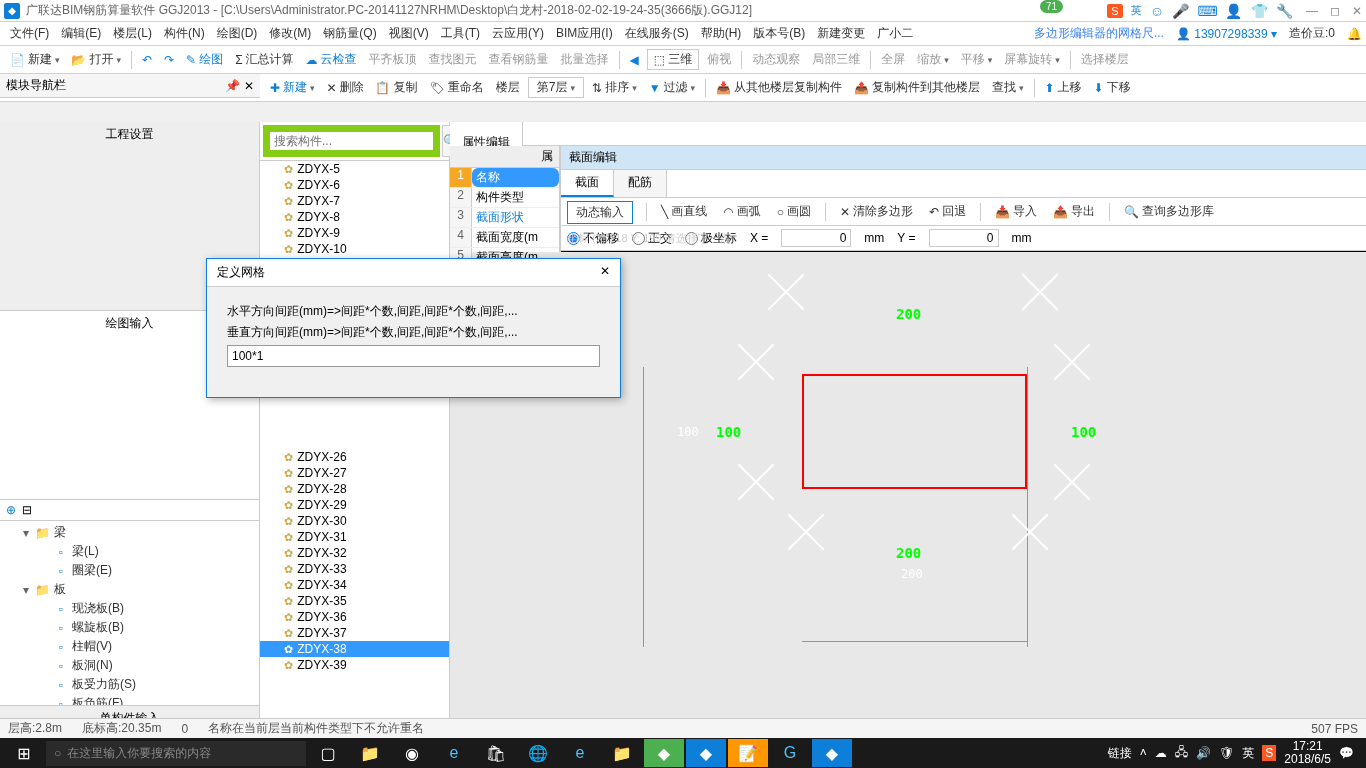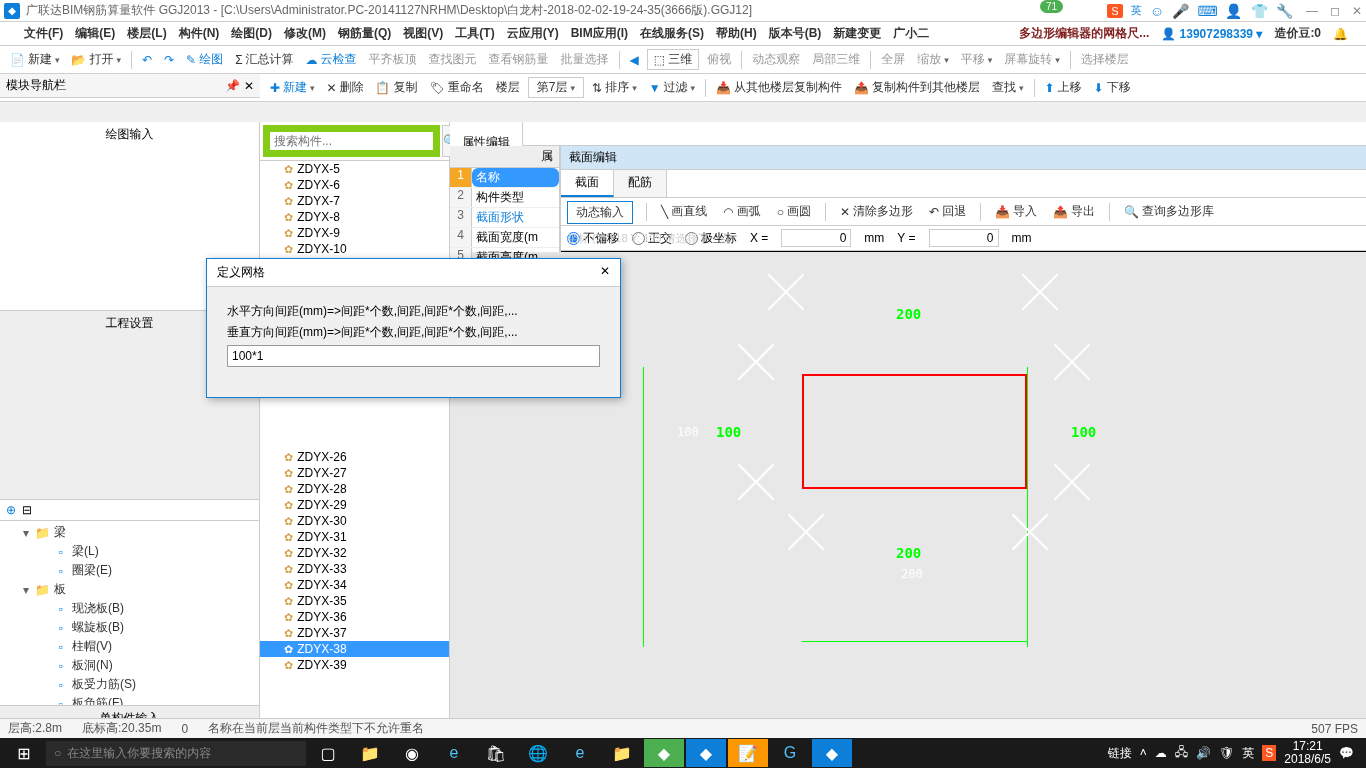--- a/index.html
+++ b/index.html
@@ -10,24 +10,24 @@
     .titlebar-icon { width: 16px; height: 16px; background: #0d7fd8; border-radius: 2px; margin-right: 6px; display: flex; align-items: center; justify-content: center; color: #fff; font-size: 10px; }
     .titlebar-text { flex: 1; color: #666; font-size: 12px; }
     .titlebar-right { display: flex; gap: 8px; align-items: center; }
     .ime-box { background: #ff5722; color: #fff; padding: 1px 4px; border-radius: 2px; font-size: 11px; }
     .ime-text { color: #0d7fd8; font-size: 11px; }
     .tb-icon { color: #0d7fd8; font-size: 14px; }
     .badge-green { background: #4caf50; color: #fff; padding: 1px 6px; border-radius: 8px; font-size: 10px; position: absolute; top: 0; left: 1040px; }
     .win-controls { display: flex; gap: 12px; margin-left: 12px; color: #888; }
     
     
-    .menubar { height: 24px; background: #fff; display: flex; align-items: center; padding: 0 18px; border-bottom: 1px solid #d0d0d0; font-weight: bold; }
+    .menubar { height: 24px; background: #fff; display: flex; align-items: center; padding: 0 4px; border-bottom: 1px solid #d0d0d0; }
     .menu-item { padding: 2px 6px; color: #333; cursor: pointer; }
     .menu-right { margin-left: auto; display: flex; gap: 12px; align-items: center; }
-    .menu-marquee { color: #7f1d1d; }
+    .menu-marquee { color: #3b82f6; }
     .menu-user { color: #0d7fd8; }
     .menu-coin { color: #333; }
     
     
     .toolbar { height: 28px; background: #fff; display: flex; align-items: center; padding: 0 6px; border-bottom: 1px solid #d0d0d0; gap: 4px; }
     .tool-btn { display: flex; align-items: center; gap: 3px; padding: 2px 4px; color: #333; cursor: pointer; }
     .tool-btn.gray { color: #999; }
     .tool-sep { width: 1px; height: 18px; background: #ccc; margin: 0 2px; }
     .dd { font-size: 9px; color: #666; }
     
@@ -248,22 +248,22 @@
   <span class="tool-btn" style="color:#0d7fd8">⬇ <span style="color:#333">下移</span></span>
 </div>
 
 <div class="panel-header" style="position:absolute;left:0;top:74px;width:260px;background:#f5f5f5">
   <span>模块导航栏</span>
   <span>📌 ✕</span>
 </div>
 
 <div class="main-area" style="margin-top:20px">
   <div class="left-panel">
+    <div class="panel-tab" style="text-align:center;border-bottom:1px solid #ccc">工程设置</div>
     <div class="panel-tab active" style="text-align:center;border-bottom:1px solid #ccc;background:#fff">绘图输入</div>
-    <div class="panel-tab" style="text-align:center;border-bottom:1px solid #ccc">工程设置</div>
     <div class="mini-toolbar">
       <span style="color:#0d7fd8">⊕</span>
       <span>⊟</span>
     </div>
     <div class="tree" id="tree">
         <div class="tree-node tree-indent1">
           <span class="tree-exp">▾</span>
           <span class="tree-icon folder-icon">📁</span>
           <span class="tree-label">梁</span>
         </div>

